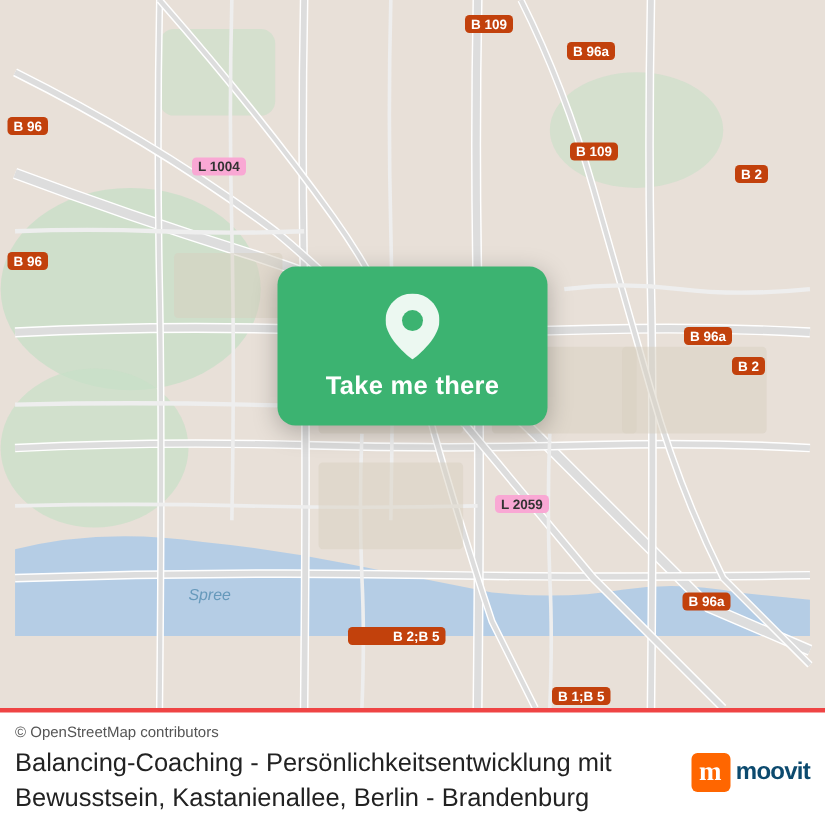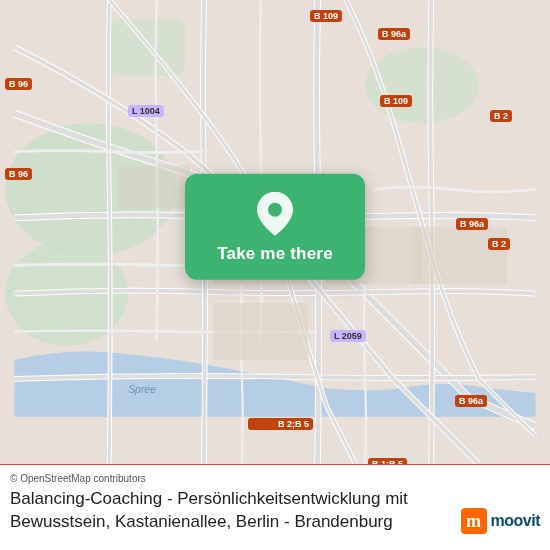--- a/index.html
+++ b/index.html
@@ -58,25 +58,25 @@
       letter-spacing: 0.2px;
       background: none;
       border: none;
       cursor: pointer;
       white-space: nowrap;
     }
 
     
     #bottom-bar {
       background: #fff;
-      padding: 8px 10px 16px 10px;
-      display: flex;
-      align-items: flex-end;
+      padding: 8px 10px 6px 10px;
+      display: flex;
+      align-items: center;
       justify-content: space-between;
-      border-top: 1px solid #ef4444;
+      border-top: 3px solid #ef4444;
       min-height: 62px;
     }
 
     #bottom-left {
       display: flex;
       flex-direction: column;
       gap: 2px;
       flex: 1;
     }
 
@@ -120,21 +120,21 @@
       font-size: 16px;
       font-weight: 700;
       color: #0c4a6e;
       font-family: Arial, sans-serif;
       letter-spacing: -0.5px;
     }
 
     
     .road-label {
       position: absolute;
-      background: #c4b5fd;
+      background: #f9a8d4;
       color: #333;
       font-size: 9px;
       font-weight: bold;
       padding: 1px 4px;
       border-radius: 3px;
       white-space: nowrap;
       pointer-events: none;
     }
 
     .road-label-blue {
@@ -214,21 +214,21 @@
     <div class="road-label road-label-blue" style="top:28px; left:378px;">B 96a</div>
     <div class="road-label road-label-blue" style="top:78px; left:5px;">B 96</div>
     <div class="road-label" style="top:105px; left:128px;">L 1004</div>
     <div class="road-label road-label-blue" style="top:95px; left:380px;">B 109</div>
     <div class="road-label road-label-blue" style="top:110px; left:490px;">B 2</div>
     <div class="road-label road-label-blue" style="top:168px; left:5px;">B 96</div>
     <div class="road-label road-label-blue" style="top:238px; left:488px;">B 2</div>
     <div class="road-label road-label-blue" style="top:218px; left:456px;">B 96a</div>
     <div class="road-label" style="top:330px; left:330px;">L 2059</div>
     <div class="road-label road-label-blue" style="top:395px; left:455px;">B 96a</div>
-    <div class="road-label road-label-blue" style="top:418px; left:248px;padding-left:30px;">B 2;B 5</div>
+    <div class="road-label road-label-blue" style="top:418px; left:232px;padding-left:30px;">B 2;B 5</div>
     <div class="road-label road-label-blue" style="top:458px; left:368px;">B 1;B 5</div>
     
 
     
     <div id="take-me-there-panel">
       <svg id="pin-icon" viewBox="0 0 36 44" xmlns="http://www.w3.org/2000/svg">
         <path d="M18 0 C8.06 0 0 8.06 0 18 C0 31 18 44 18 44 C18 44 36 31 36 18 C36 8.06 27.94 0 18 0 Z" fill="#fff" opacity="0.9"></path>
         <circle cx="18" cy="18" r="7" fill="#3cb371"></circle>
       </svg>
       <button id="take-me-there-btn">Take me there</button>

